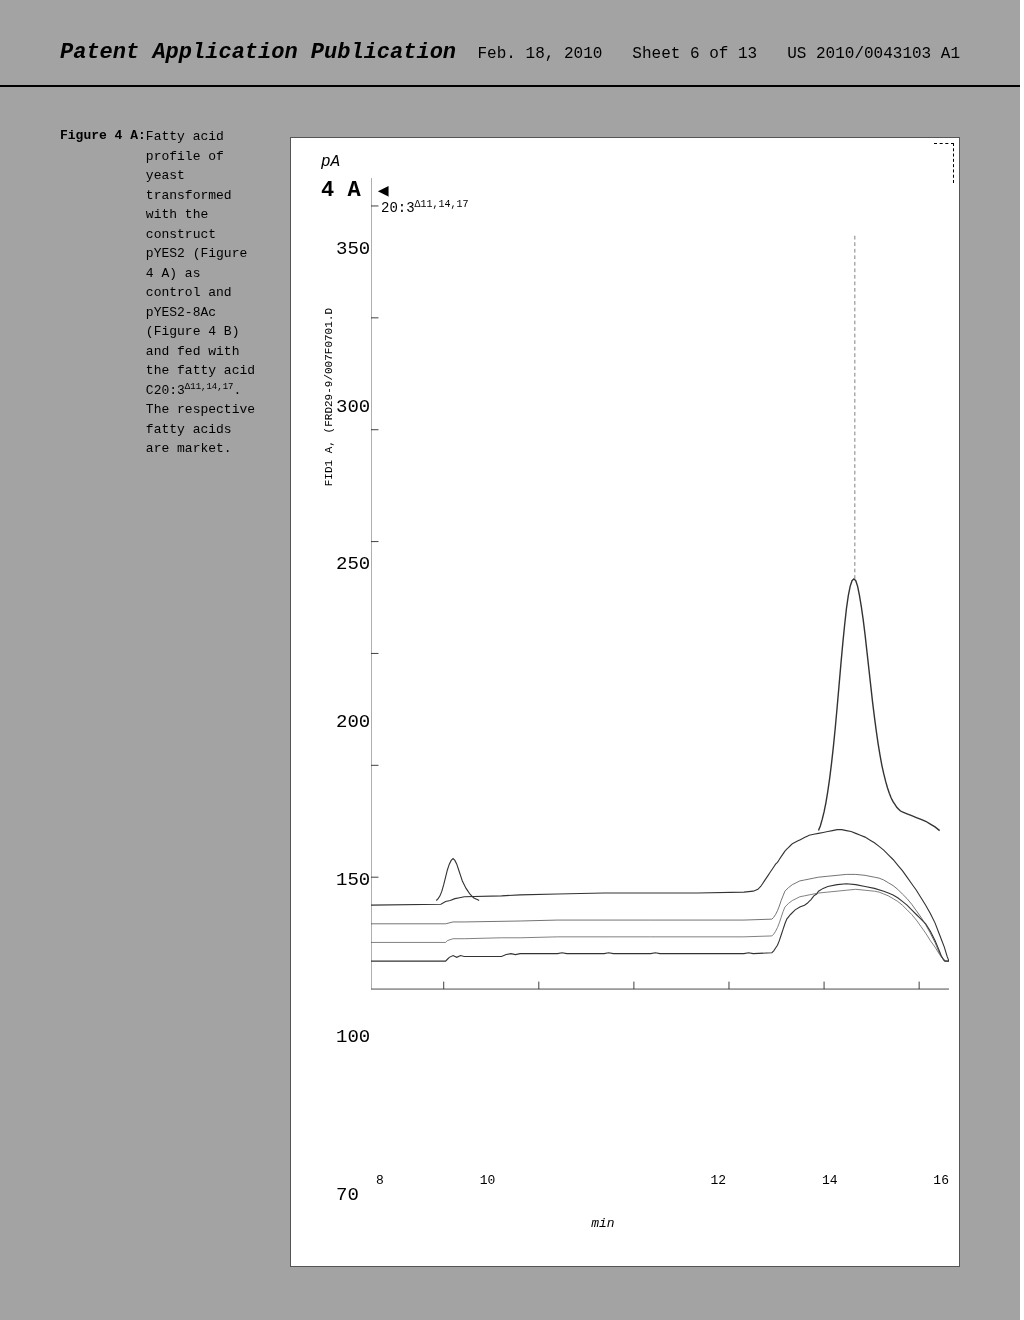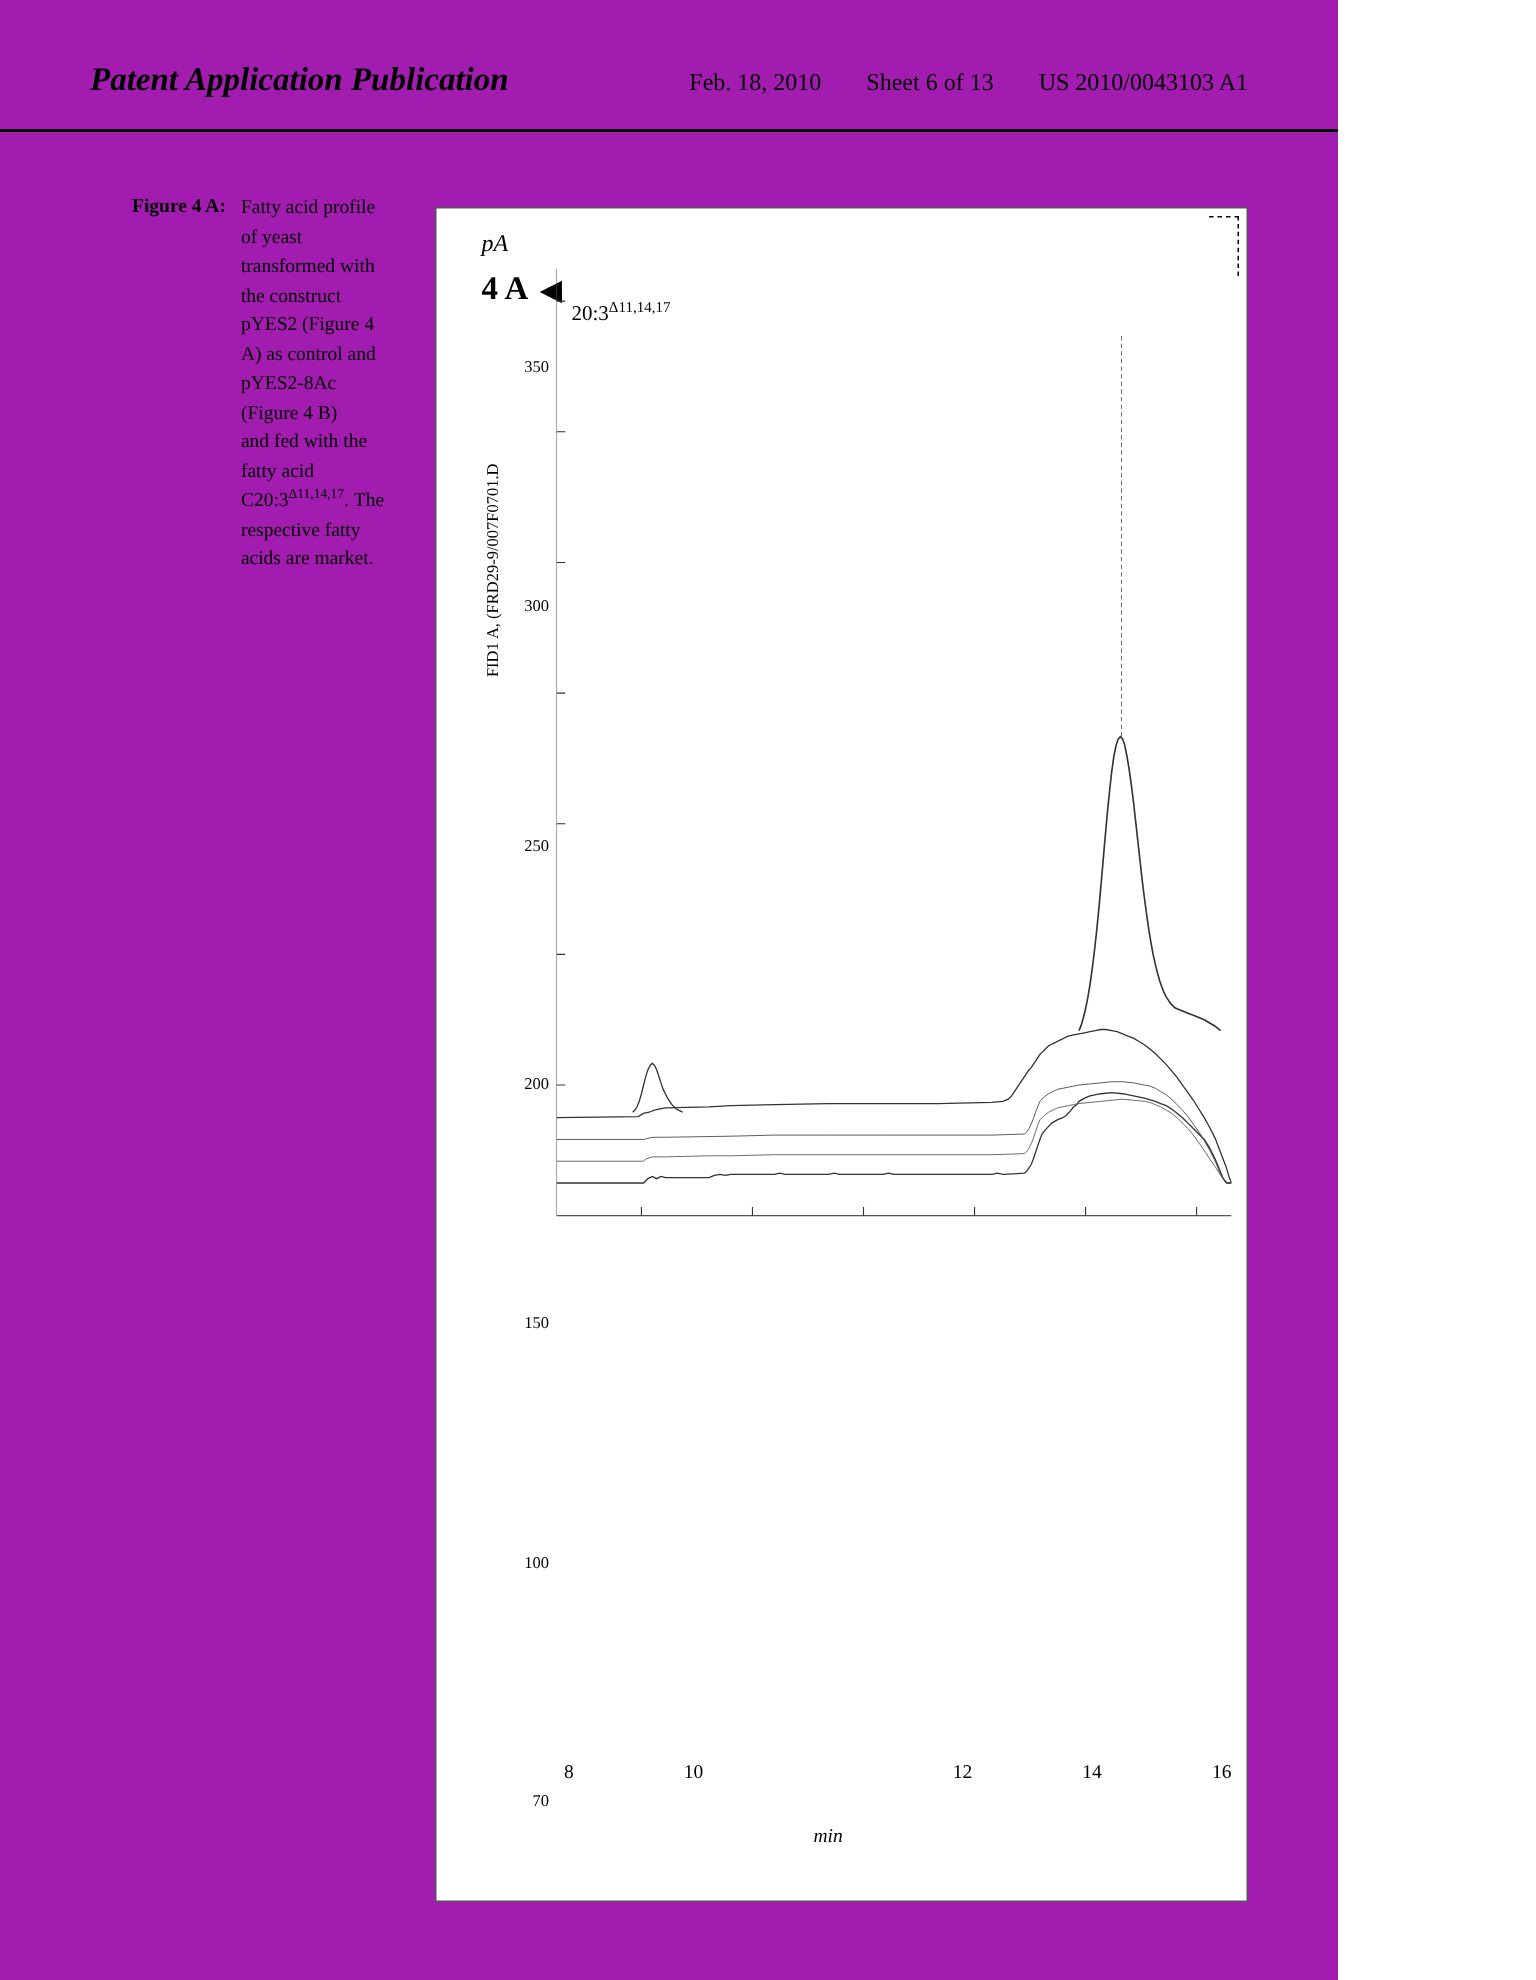--- a/index.html
+++ b/index.html
@@ -6,24 +6,25 @@
     body {
       width: 1024px;
       height: 1320px;
       background: #ffffff;
       font-family: 'Times New Roman', Times, serif;
       overflow: hidden;
       position: relative;
     }
 
     .page-container {
-      width: 892px;
+      width: 1020px;
       height: 1320px;
-      background: #a21caf;
+      background: #a3a3a3;
       position: relative;
+      font-family: Liberation Mono, monospace;
     }
 
     
     .header {
       display: flex;
       justify-content: space-between;
       align-items: baseline;
       padding: 40px 60px 20px 60px;
       border-bottom: 2px solid #000;
     }
@@ -52,24 +53,23 @@
     .caption-area {
       width: 200px;
       flex-shrink: 0;
       display: flex;
       flex-direction: column;
       gap: 15px;
     }
 
     .figure-label {
       display: flex;
-      gap: 10px;
+      gap: 0;
       font-size: 13px;
       line-height: 1.4;
-      margin-left: 28px;
     }
 
     .figure-label-key {
       font-weight: bold;
       white-space: nowrap;
       font-size: 13px;
     }
 
     .figure-label-text {
       font-size: 13px;
@@ -132,22 +132,22 @@
       position: absolute;
       left: 45px;
       bottom: 60px;
       top: 100px;
       display: flex;
       flex-direction: column-reverse;
       justify-content: space-between;
     }
 
     .y-tick {
-      font-size: 11px;
-      text-align: right;
+      font-size: 19px;
+      text-align: left;
       width: 30px;
     }
 
     
     .x-axis-ticks {
       position: absolute;
       bottom: 35px;
       left: 85px;
       right: 10px;
       display: flex;

